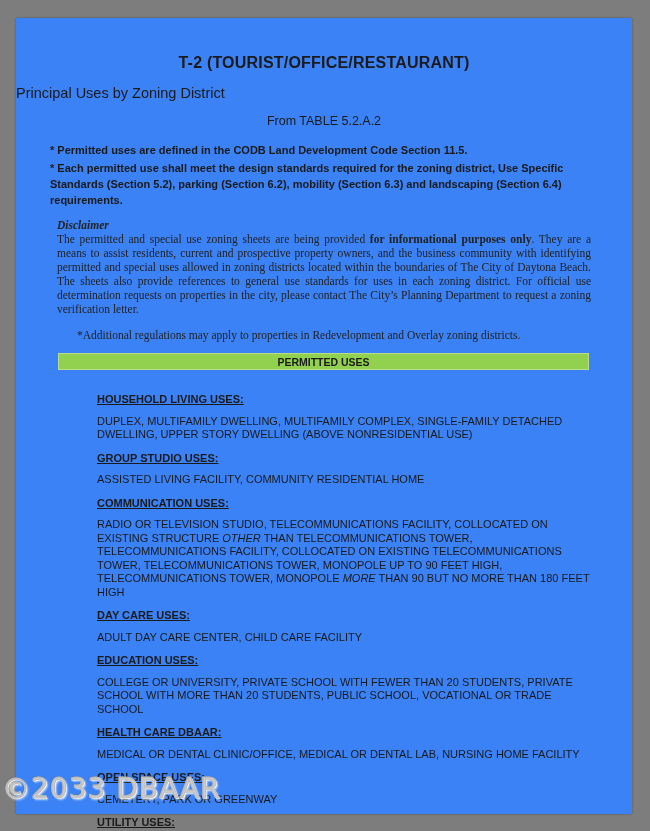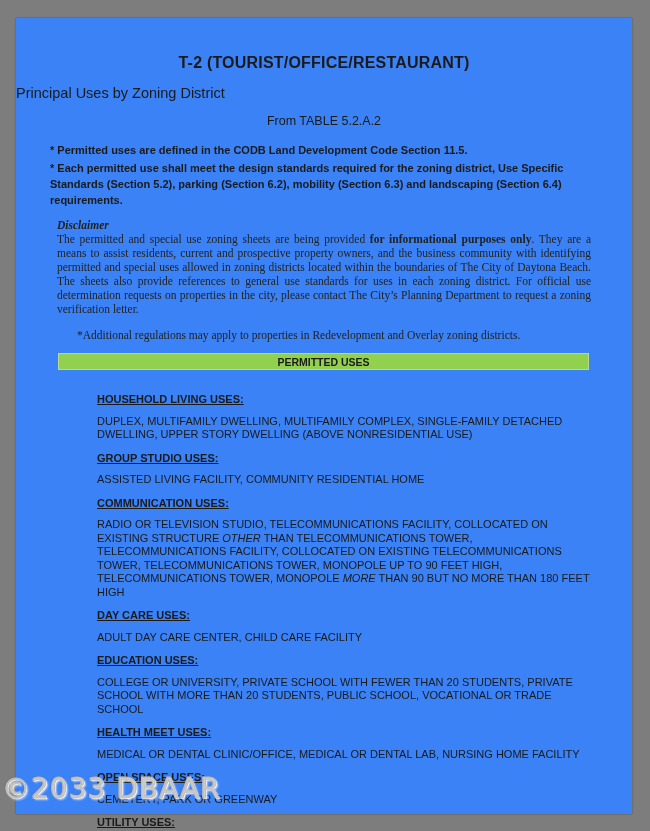--- a/index.html
+++ b/index.html
@@ -141,21 +141,21 @@
         </div>
         <div class="section">
           <div class="sec-heading">DAY CARE USES:</div>
           <div class="sec-content"><span>ADULT DAY CARE CENTER, CHILD CARE FACILITY</span></div>
         </div>
         <div class="section">
           <div class="sec-heading">EDUCATION USES:</div>
           <div class="sec-content"><span>COLLEGE OR UNIVERSITY, PRIVATE SCHOOL WITH FEWER THAN 20 STUDENTS, PRIVATE SCHOOL WITH MORE THAN 20 STUDENTS, PUBLIC SCHOOL, VOCATIONAL OR TRADE SCHOOL</span></div>
         </div>
         <div class="section">
-          <div class="sec-heading">HEALTH MEET USES:</div>
+          <div class="sec-heading">HEALTH CARE DBAAR:</div>
           <div class="sec-content"><span>MEDICAL OR DENTAL CLINIC/OFFICE, MEDICAL OR DENTAL LAB, NURSING HOME FACILITY</span></div>
         </div>
         <div class="section">
           <div class="sec-heading">OPEN SPACE USES:</div>
           <div class="sec-content"><span>CEMETERY, PARK OR GREENWAY</span></div>
         </div>
         <div class="section">
           <div class="sec-heading">UTILITY USES:</div>
           <div class="sec-content"><span>UTILITY USE, MINOR</span></div>
         </div>

